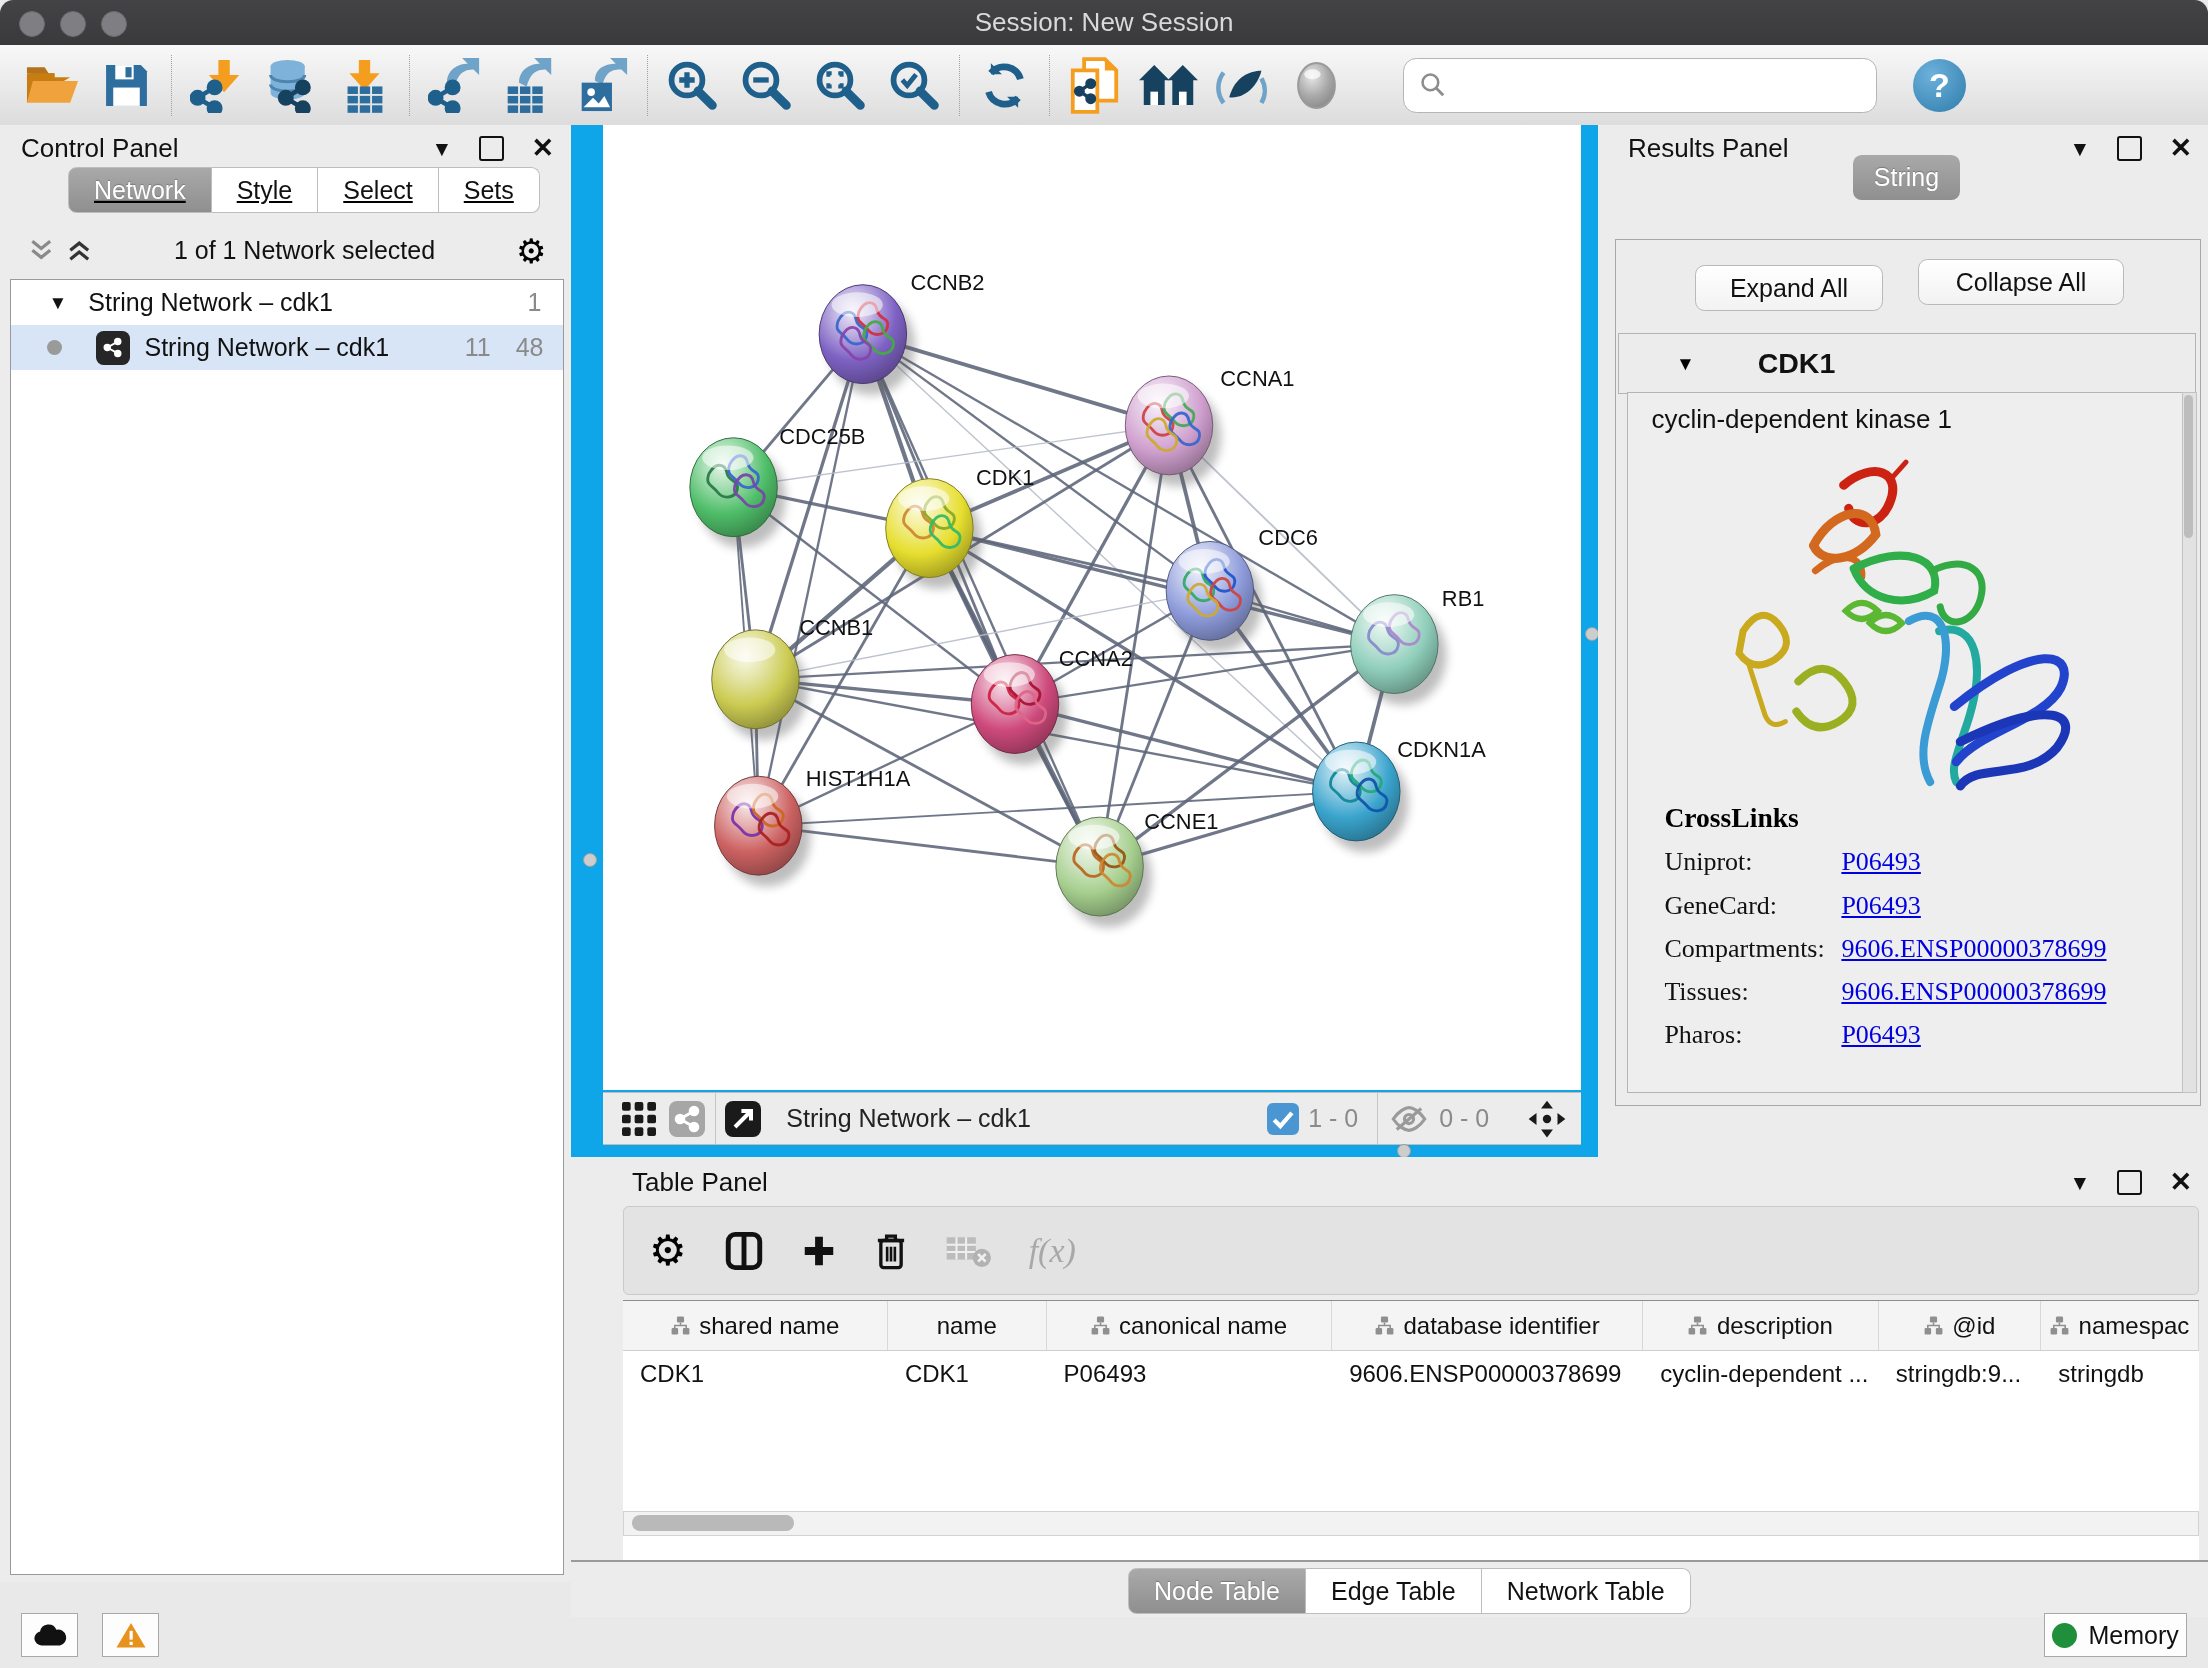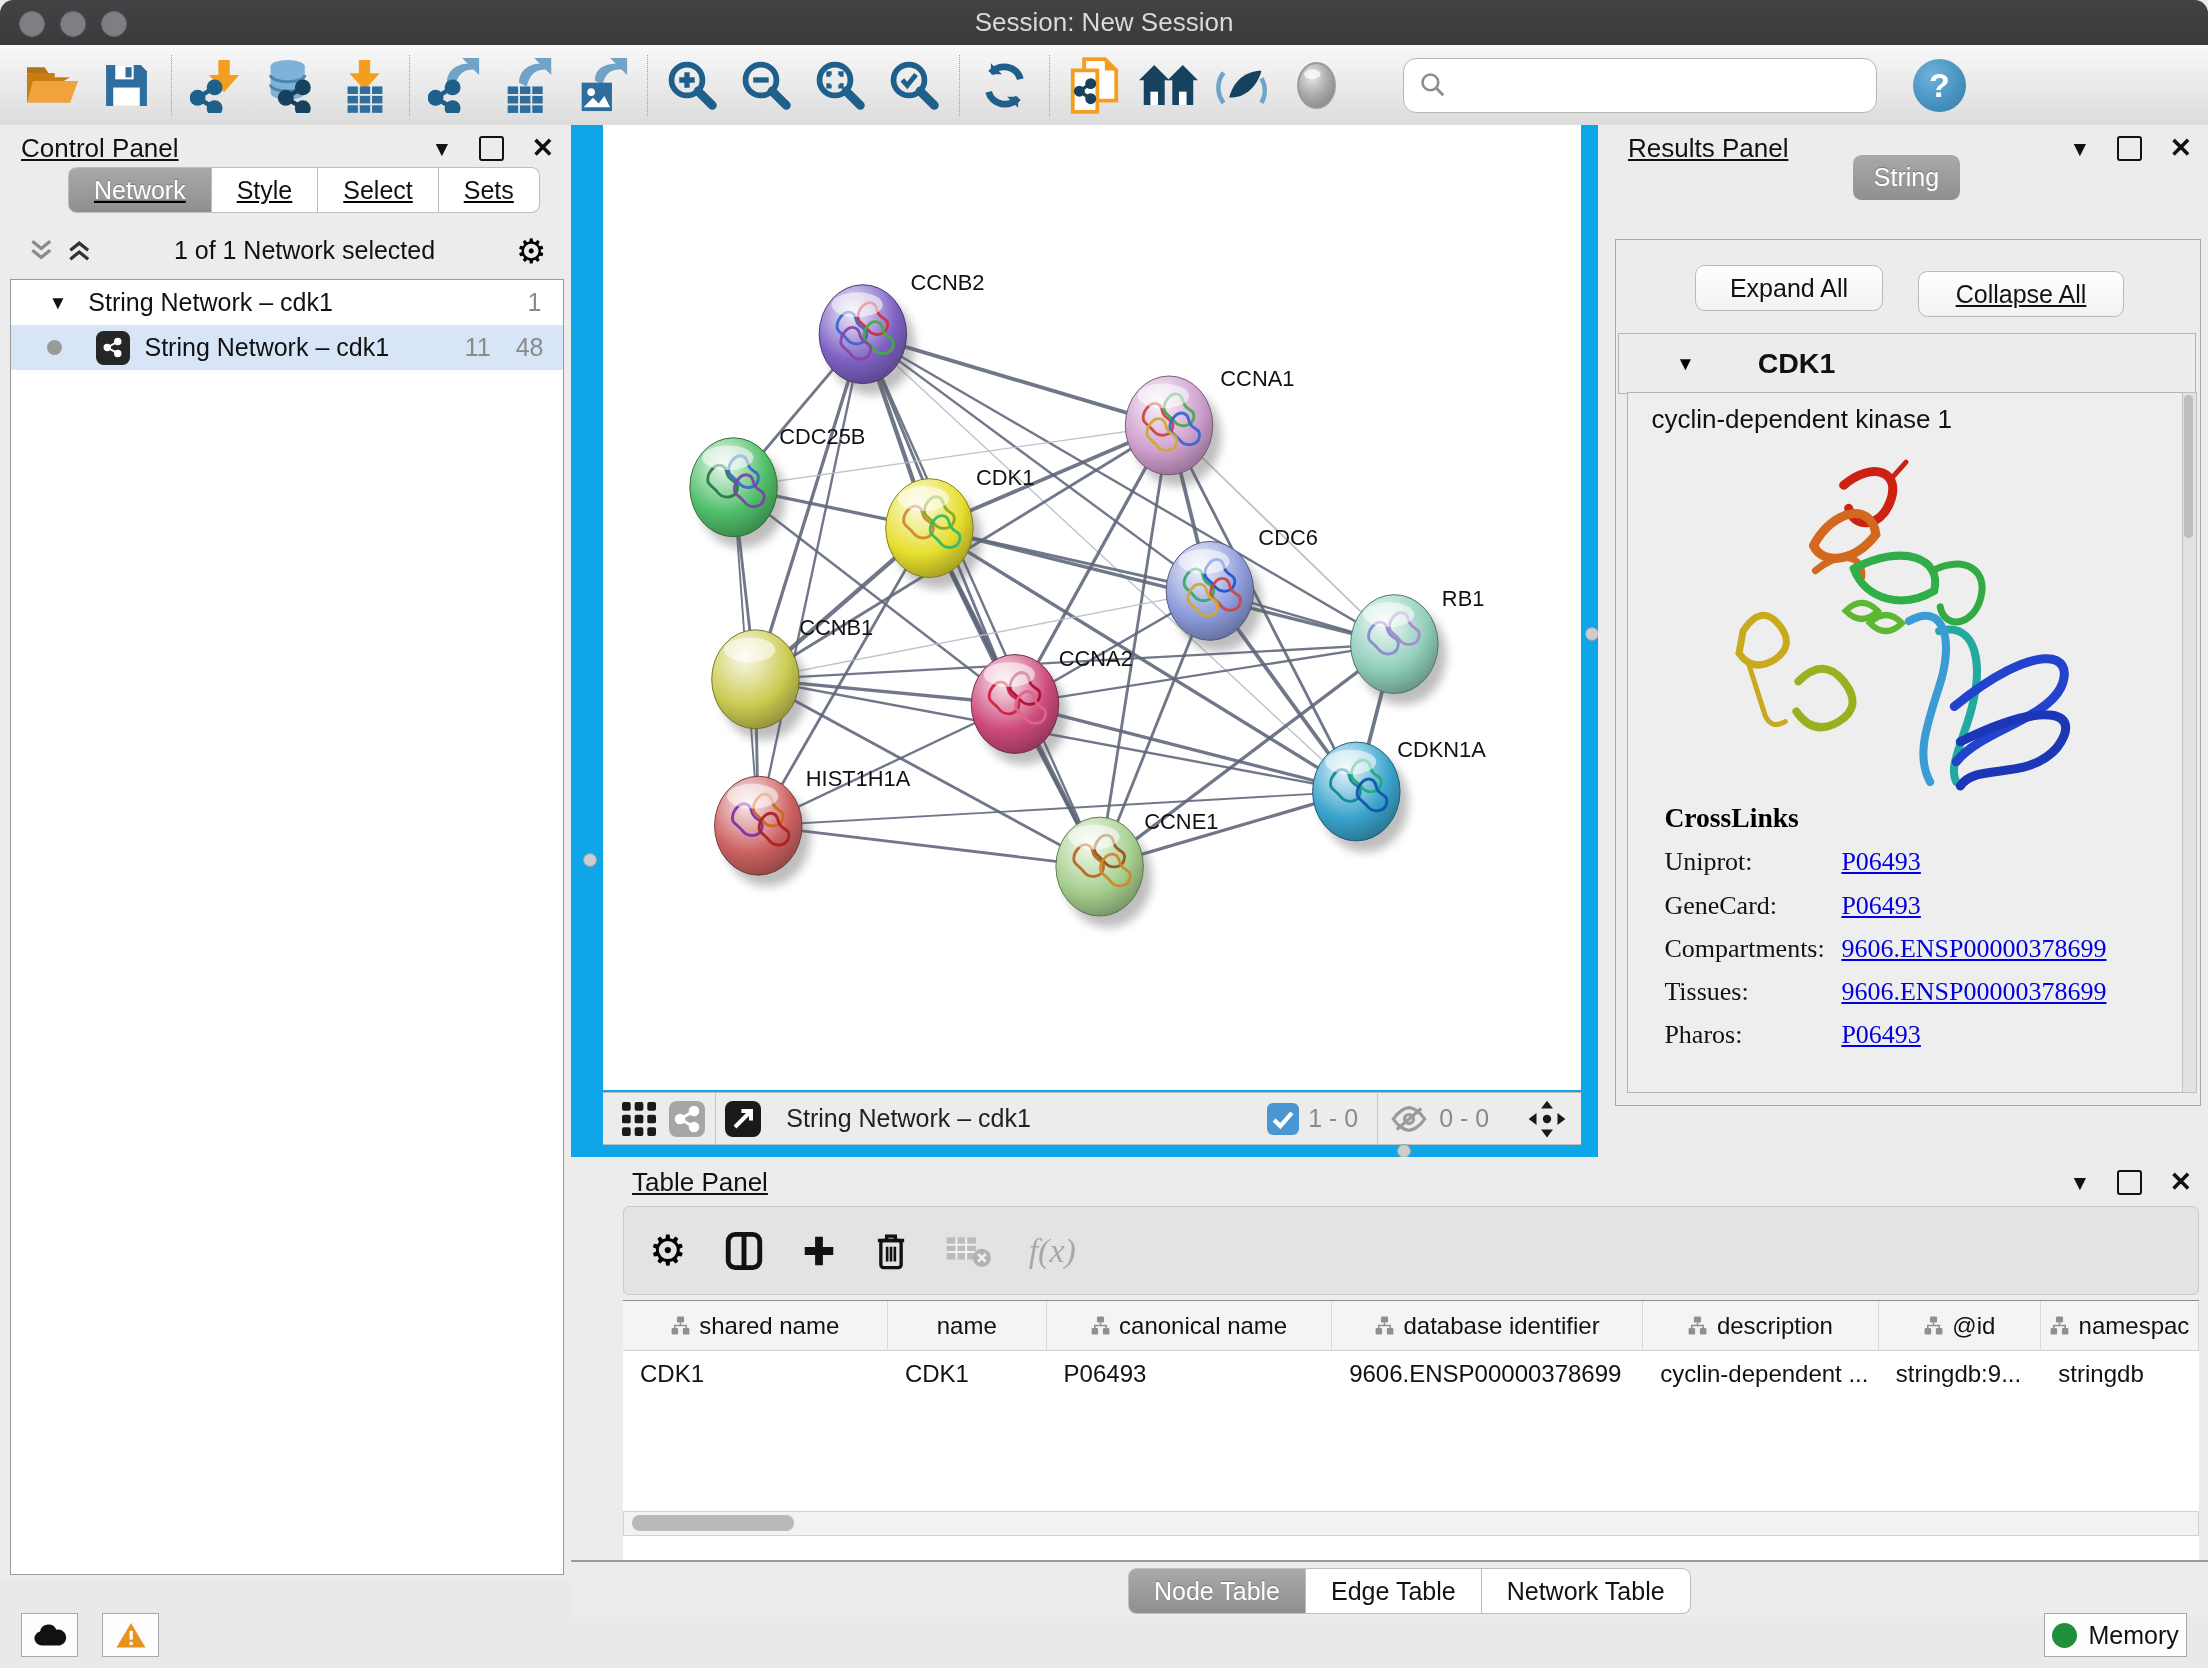--- a/index.html
+++ b/index.html
@@ -17,21 +17,21 @@
     display:flex;align-items:center;}
   .tb-btn{width:74px;height:68px;display:flex;align-items:center;justify-content:center;flex:0 0 auto;}
   .tb-sep{width:0;height:61px;border-left:1.9px dotted #9f9f9f;margin:0 7.6px;flex:0 0 auto;}
   #search-wrap{margin-left:49px;width:472px;height:53px;background:#fff;border:1.9px solid #b5b5b5;
     border-radius:13.3px;display:flex;align-items:center;flex:0 0 auto;}
   #search-input{border:none;outline:none;font-size:23px;flex:1;background:transparent;height:38px;}
   #help-btn{margin-left:36px;width:53px;height:53px;border-radius:50%;
     background:radial-gradient(circle at 35% 30%,#6db1dc,#2f7cab);display:flex;align-items:center;justify-content:center;
     color:#fff;font-size:34px;font-weight:bold;flex:0 0 auto;}
   
-  .panel-title{font-size:26px;color:#111;text-decoration:underline;}
+  .panel-title{font-size:26px;color:#111;}
   .win-ctrl{display:flex;align-items:center;gap:27px;}
   .w-arrow{font-size:21px;color:#111;}
   .w-float{width:21px;height:21px;border:2.9px solid #111;border-radius:2.9px;}
   .w-close{font-size:27px;font-weight:bold;color:#111;line-height:21px;}
   .seg{display:flex;}
   .seg .tab{height:44px;display:flex;align-items:center;justify-content:center;
     background:#fff;border:1px solid #bdbdbd;border-left:none;font-size:25px;color:#111;padding:0 25px;}
   .seg .tab:first-child{border-left:1px solid #bdbdbd;border-radius:8.6px 0 0 8.6px;}
   .seg .tab:last-child{border-radius:0 8.6px 8.6px 0;}
   .seg .tab.sel{background:linear-gradient(#a9a9a9,#8f8f8f);color:#fff;text-shadow:0 -1px 1px #777;}
@@ -61,21 +61,21 @@
   #results-panel{position:absolute;left:1598px;top:125px;width:611px;height:1032px;background:#ececec;}
   #rp-header{position:absolute;left:30px;top:7.6px;}
   #rp-ctrl{position:absolute;right:17px;top:11.4px;}
   #rp-tab{position:absolute;left:255px;top:30px;width:107px;height:45px;border-radius:8.6px;
     background:linear-gradient(#a9a9a9,#8f8f8f);color:#fff;display:flex;align-items:center;justify-content:center;
     font-size:25px;text-shadow:0 -1px 1px #777;}
   #rp-box{position:absolute;left:17px;top:114px;width:584px;height:865px;border:1.9px solid #a8a8a8;background:#ececec;}
   .rp-btn{height:44px;background:linear-gradient(#ffffff,#f2f2f2);border:1px solid #b9b9b9;border-radius:9.5px;
     font-size:25px;color:#111;display:flex;align-items:center;justify-content:center;}
   #rp-expand{position:absolute;left:79px;top:25px;width:186px;}
-  #rp-collapse{position:absolute;left:302px;top:31px;width:204px;text-decoration:underline;}
+  #rp-collapse{position:absolute;left:302px;top:19px;width:204px;}
   #rp-gene-head{position:absolute;left:1.9px;top:93px;width:576px;height:59px;border:1px solid #b4b4b4;
     display:flex;align-items:center;}
   #rp-gene-name{font-size:28.5px;font-weight:bold;color:#111;margin-left:63px;}
   #rp-gene-box{position:absolute;left:11.4px;top:152px;width:557px;height:699px;border:1px solid #b4b4b4;background:#eeeeee;}
   #rp-desc{position:absolute;left:23px;top:11.4px;font-size:26px;color:#111;}
   #protein-img{position:absolute;left:57px;top:57px;}
   #crosslinks{position:absolute;left:36px;top:409px;width:514px;font-family:"Liberation Serif",serif;}
   #cl-heading{font-size:27.6px;font-weight:bold;color:#000;}
   .cl-row{display:flex;margin-top:13.3px;font-size:26px;}
   .cl-label{width:177px;color:#111;}

